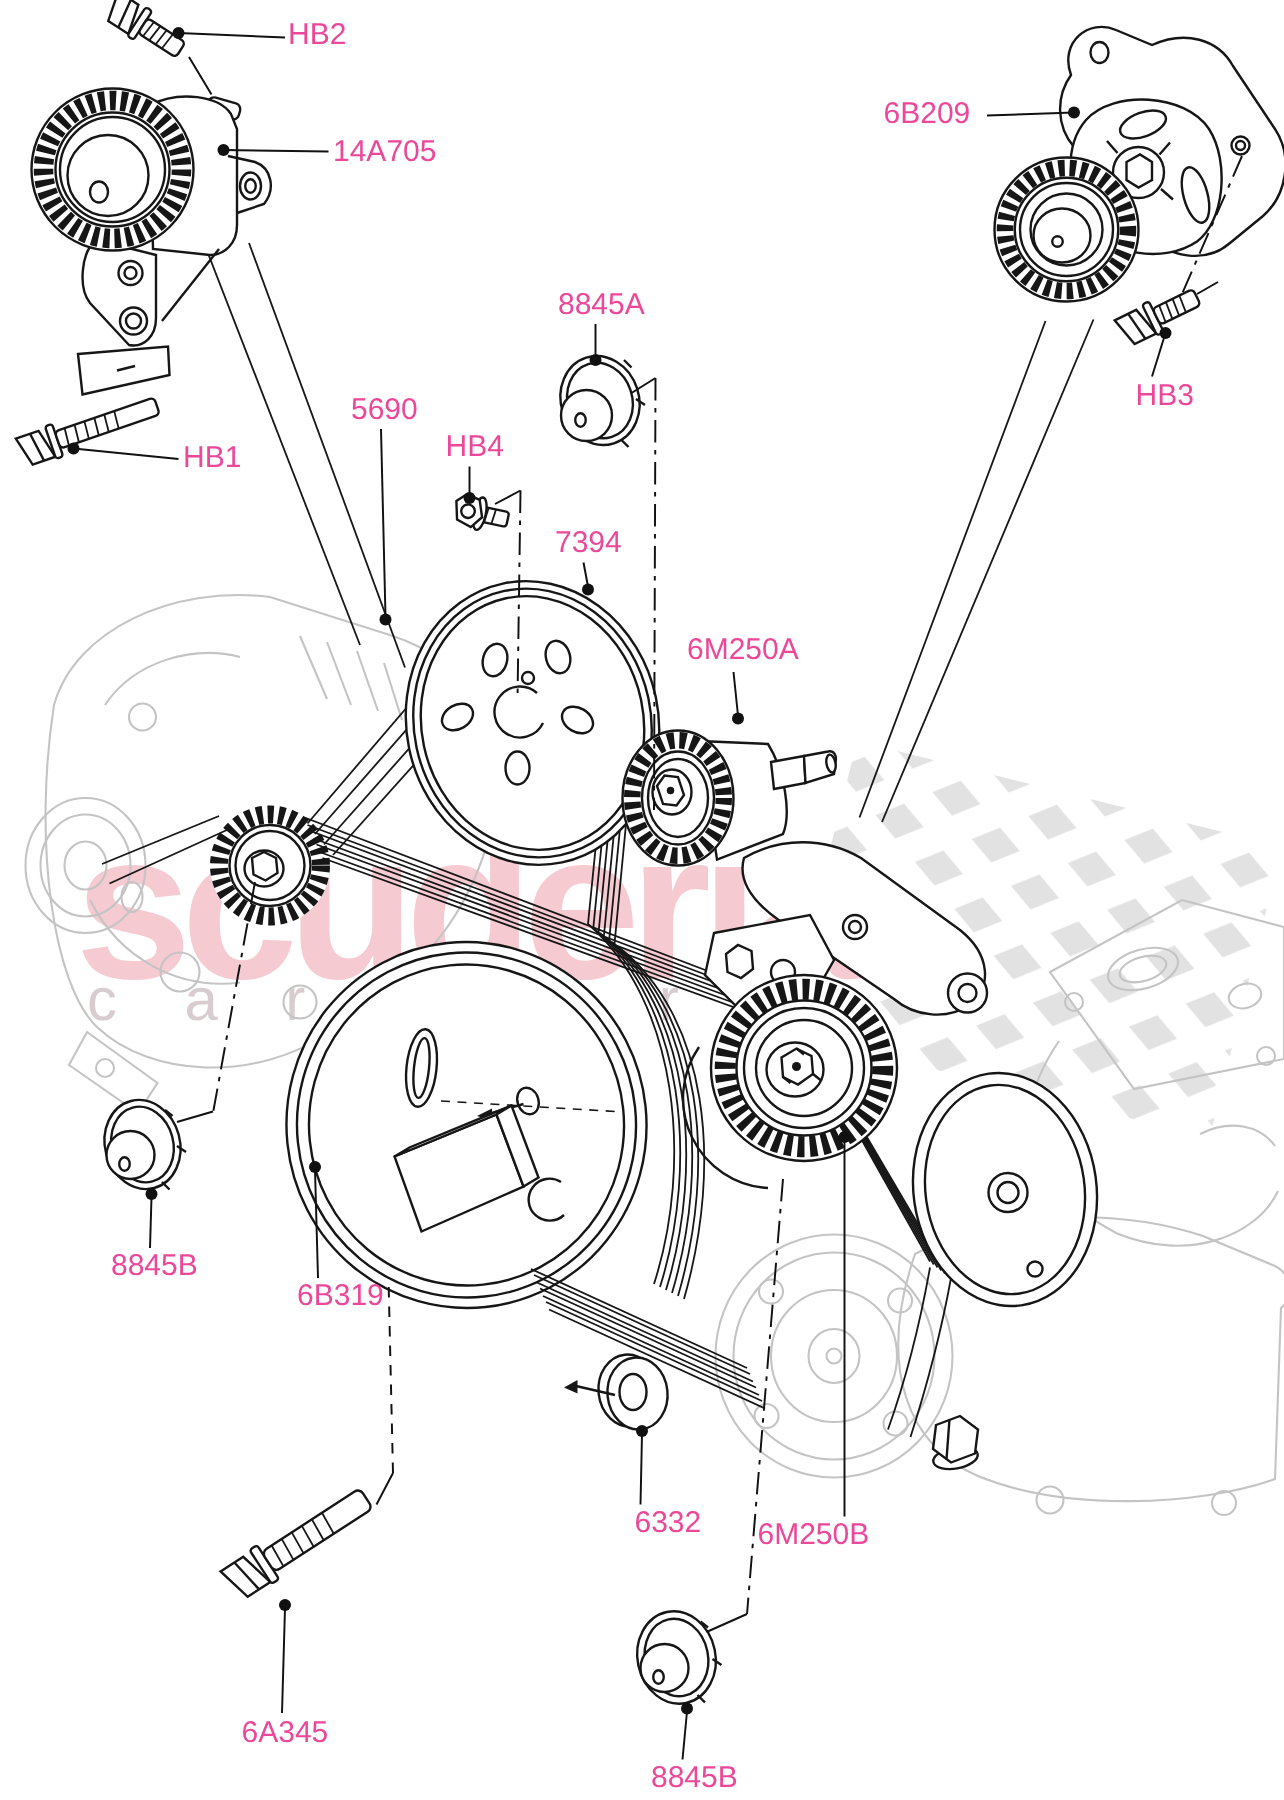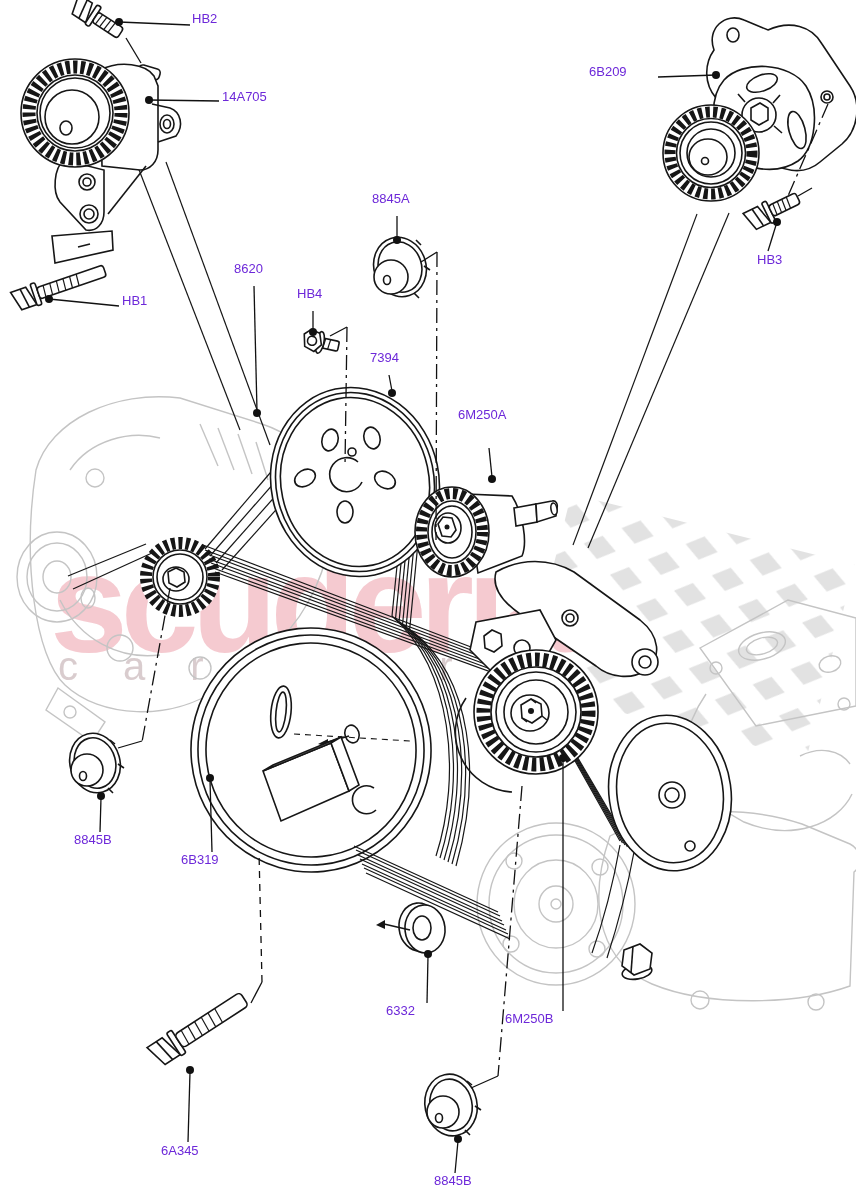--- a/index.html
+++ b/index.html
@@ -1,19 +1,19 @@
 <!DOCTYPE html>
 <html><head>
 <meta charset="utf-8">
 <style>
   html,body{margin:0;padding:0;background:#fff;}
   #stage{position:relative;width:856px;height:1200px;background:#ffffff;overflow:hidden;
          font-family:"Liberation Sans", sans-serif;}
   #stage svg{position:absolute;left:0;top:0;}
-  .lbl{position:absolute;font-size:13px;line-height:1.1;color:#6d28d9;white-space:nowrap;
+  .lbl{position:absolute;font-size:20px;line-height:1.1;color:#ec4899;white-space:nowrap;
        font-family:"Liberation Sans", sans-serif;cursor:pointer;}
   .art{stroke:#161616;fill:none;stroke-width:1.6;}
   .artw{stroke:#161616;fill:#ffffff;stroke-width:1.6;}
   .thin{stroke:#161616;fill:none;stroke-width:1.2;}
   .gray{stroke:#c4c4c4;fill:none;stroke-width:1.4;}
   .lead{stroke:#111;fill:none;stroke-width:1.3;}
   .dot{fill:#111;stroke:none;}
   .dashdot{stroke:#111;fill:none;stroke-width:1.3;stroke-dasharray:15 5 3 5;}
   .dashed{stroke:#111;fill:none;stroke-width:1.3;stroke-dasharray:7 6;}
   .teeth{fill:none;stroke:#161616;}
@@ -409,24 +409,24 @@
     <line class="lead" x1="455" y1="1173" x2="458" y2="1141"></line>
         <circle class="dot" cx="458" cy="1139" r="4"></circle>
   </g>
 </svg>
 
 <div class="lbl" style="left:192px;top:12px">HB2</div>
 <div class="lbl" style="left:222px;top:90px">14A705</div>
 <div class="lbl" style="left:589px;top:65px">6B209</div>
 <div class="lbl" style="left:757px;top:253px">HB3</div>
 <div class="lbl" style="left:372px;top:192px">8845A</div>
-<div class="lbl" style="left:234px;top:262px">8620</div>
+<div class="lbl" style="left:234px;top:262px">5690</div>
 <div class="lbl" style="left:297px;top:287px">HB4</div>
 <div class="lbl" style="left:370px;top:351px">7394</div>
-<div class="lbl" style="left:458px;top:408px">6M250A</div>
+<div class="lbl" style="left:458px;top:422px">6M250A</div>
 <div class="lbl" style="left:122px;top:294px">HB1</div>
 <div class="lbl" style="left:74px;top:833px">8845B</div>
-<div class="lbl" style="left:181px;top:853px">6B319</div>
-<div class="lbl" style="left:386px;top:1004px">6332</div>
+<div class="lbl" style="left:198px;top:853px">6B319</div>
+<div class="lbl" style="left:423px;top:1004px">6332</div>
 <div class="lbl" style="left:505px;top:1012px">6M250B</div>
 <div class="lbl" style="left:161px;top:1144px">6A345</div>
 <div class="lbl" style="left:434px;top:1174px">8845B</div>
 </div>
 
 </body></html>

